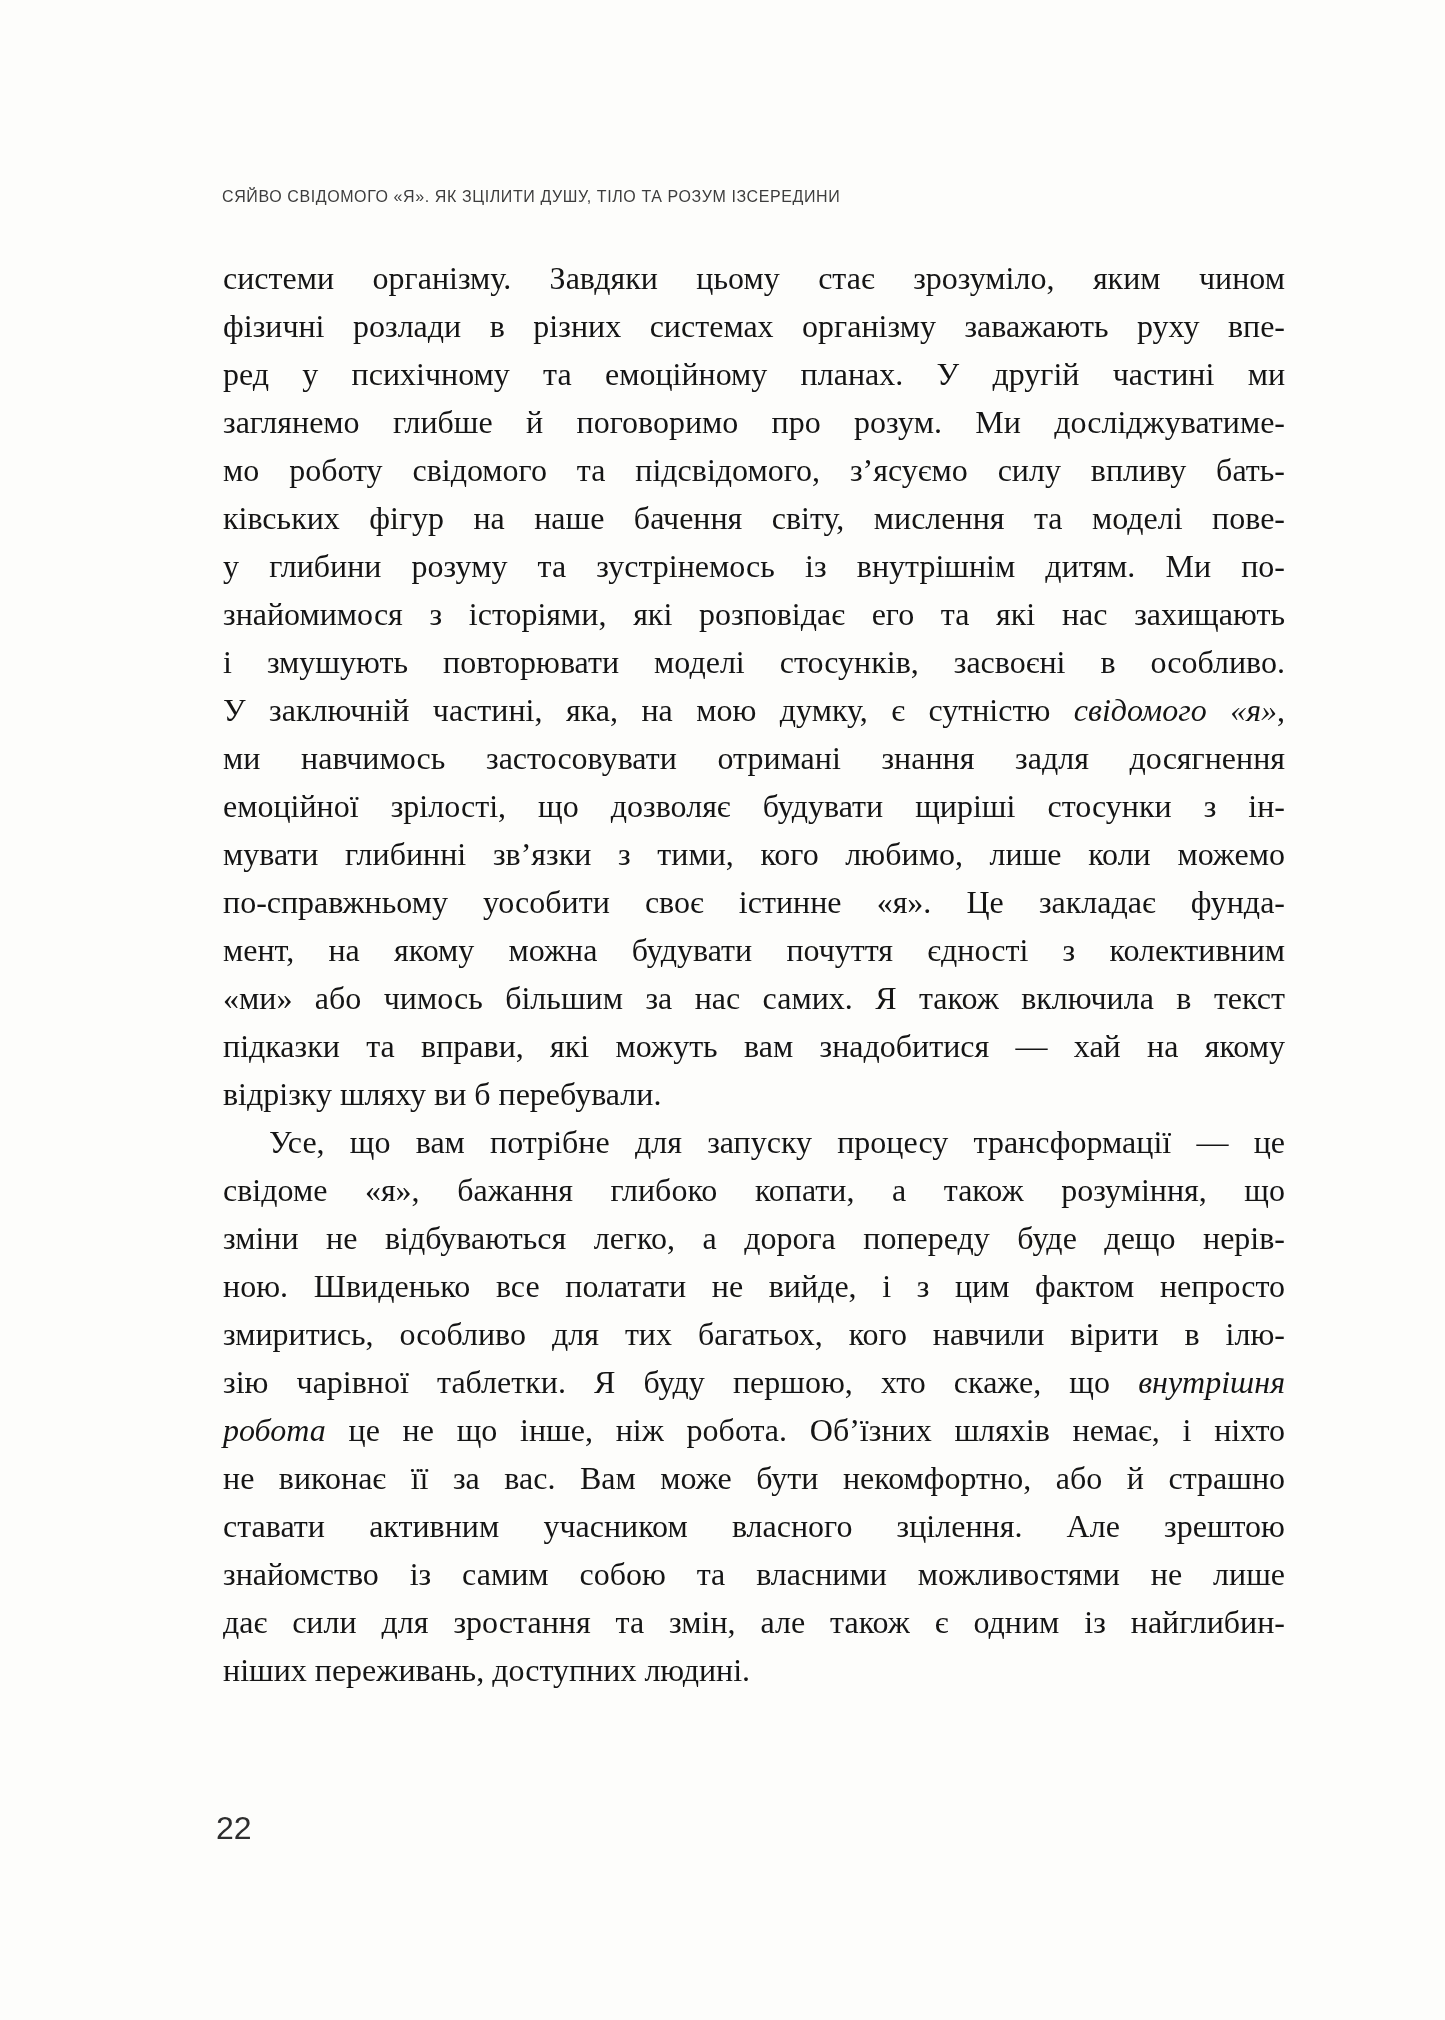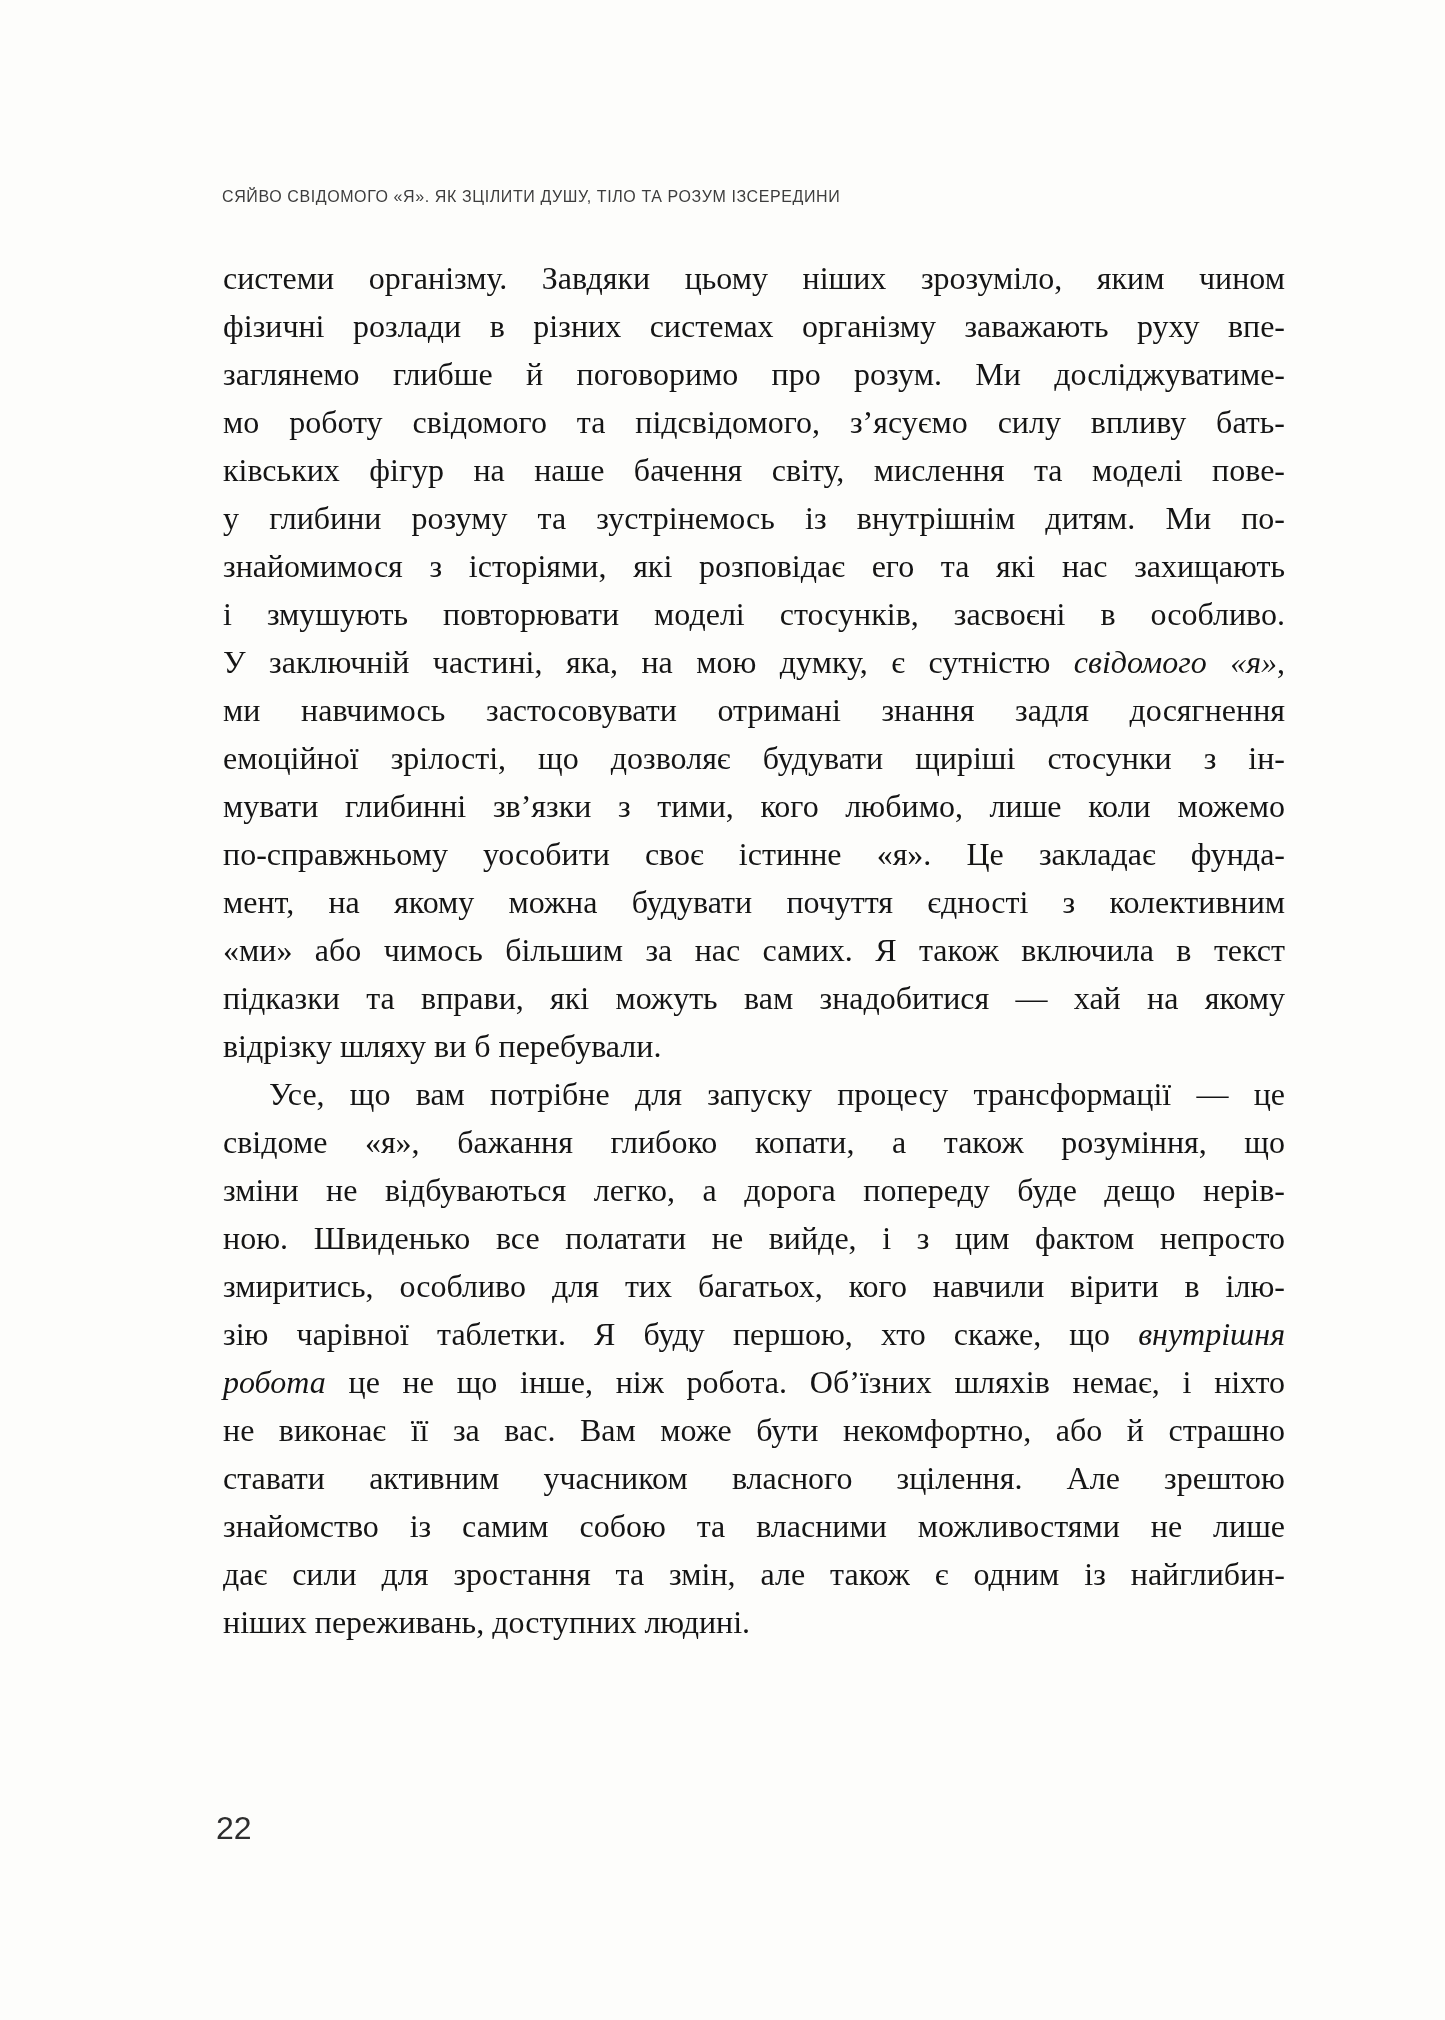--- a/index.html
+++ b/index.html
@@ -56,22 +56,23 @@
     color: #2e2e2e;
   }
 </style>
 </head>
 <body>
 
 <div class="page">
   <div class="running-header">СЯЙВО СВІДОМОГО «Я». ЯК ЗЦІЛИТИ ДУШУ, ТІЛО ТА РОЗУМ ІЗСЕРЕДИНИ</div>
 
   <div class="body-text">
-      <div class="line"><span>системи організму. Завдяки цьому ніших зрозуміло, яким чином</span></div>
+      <div class="line"><span>системи організму. Завдяки цьому стає зрозуміло, яким чином</span></div>
       <div class="line"><span>фізичні розлади в різних системах організму заважають руху впе-</span></div>
+      <div class="line"><span>ред у психічному та емоційному планах. У другій частині ми</span></div>
       <div class="line"><span>заглянемо глибше й поговоримо про розум. Ми досліджуватиме-</span></div>
       <div class="line"><span>мо роботу свідомого та підсвідомого, з’ясуємо силу впливу бать-</span></div>
       <div class="line"><span>ківських фігур на наше бачення світу, мислення та моделі пове-</span></div>
       <div class="line"><span>у глибини розуму та зустрінемось із внутрішнім дитям. Ми по-</span></div>
       <div class="line"><span>знайомимося з історіями, які розповідає его та які нас захищають</span></div>
       <div class="line"><span>і змушують повторювати моделі стосунків, засвоєні в особливо.</span></div>
       <div class="line"><span>У заключній частині, яка, на мою думку, є сутністю </span><span class="it">свідомого «я»</span><span>,</span></div>
       <div class="line"><span>ми навчимось застосовувати отримані знання задля досягнення</span></div>
       <div class="line"><span>емоційної зрілості, що дозволяє будувати щиріші стосунки з ін-</span></div>
       <div class="line"><span>мувати глибинні зв’язки з тими, кого любимо, лише коли можемо</span></div>

